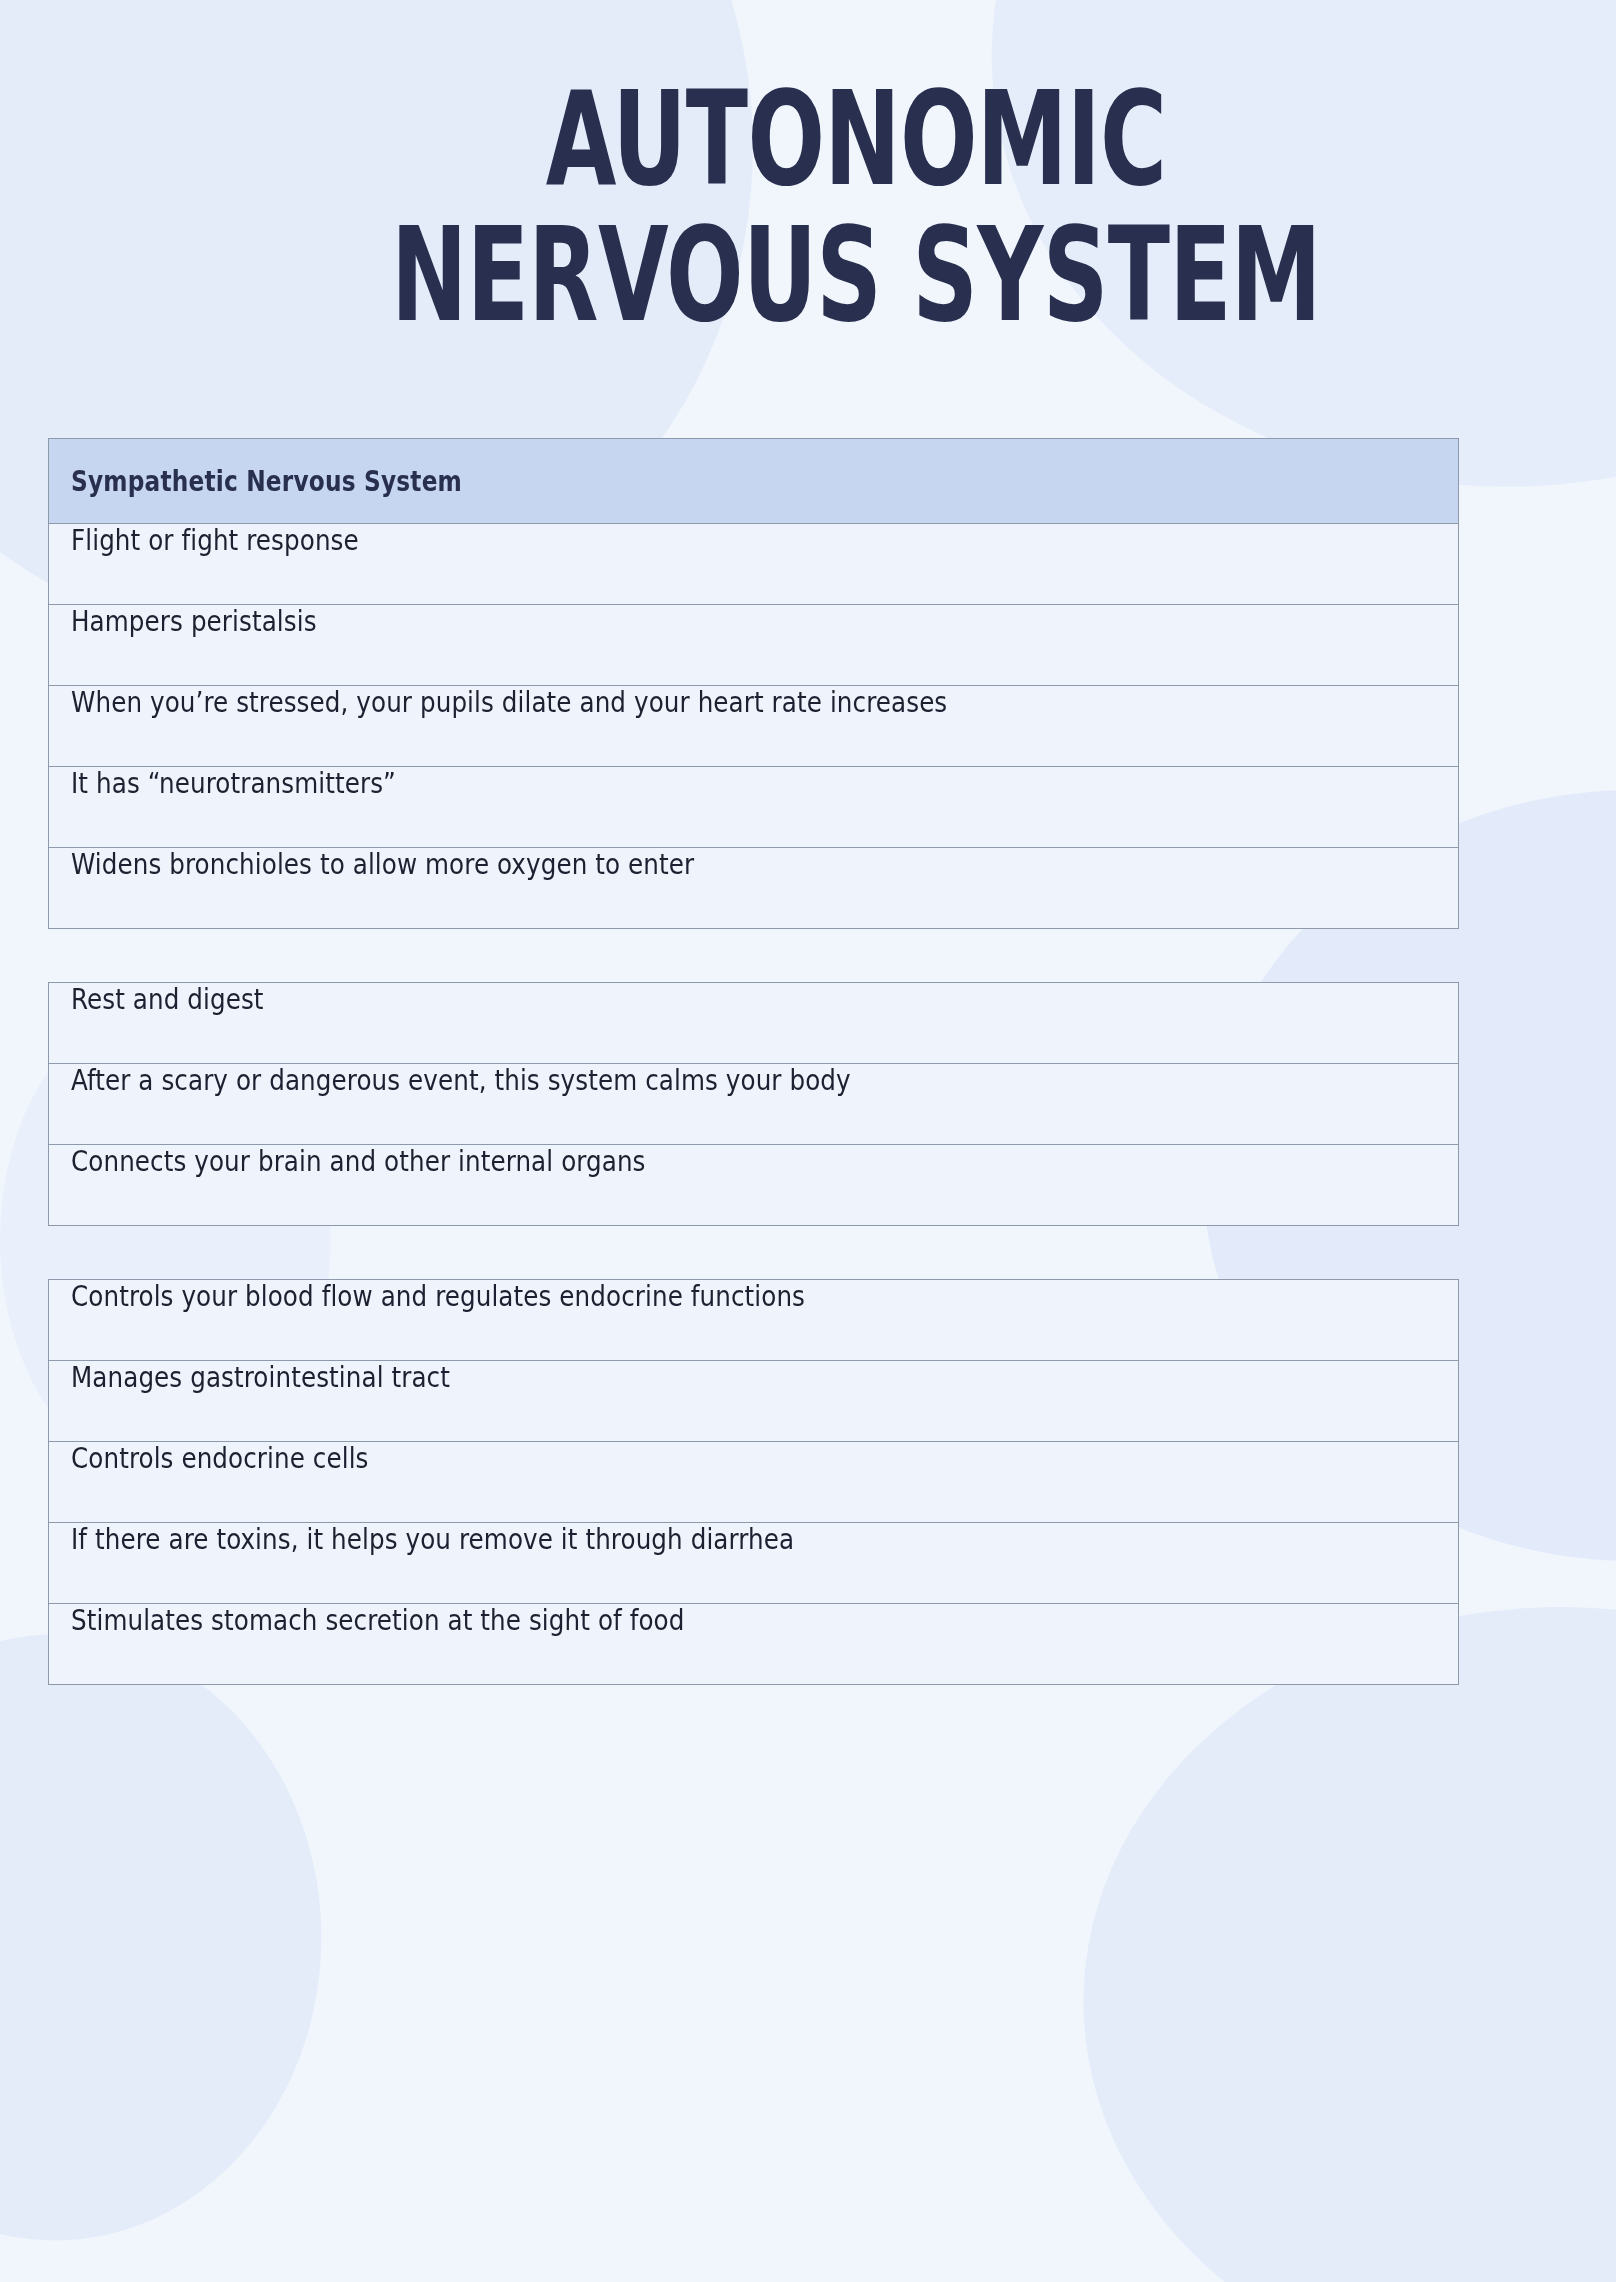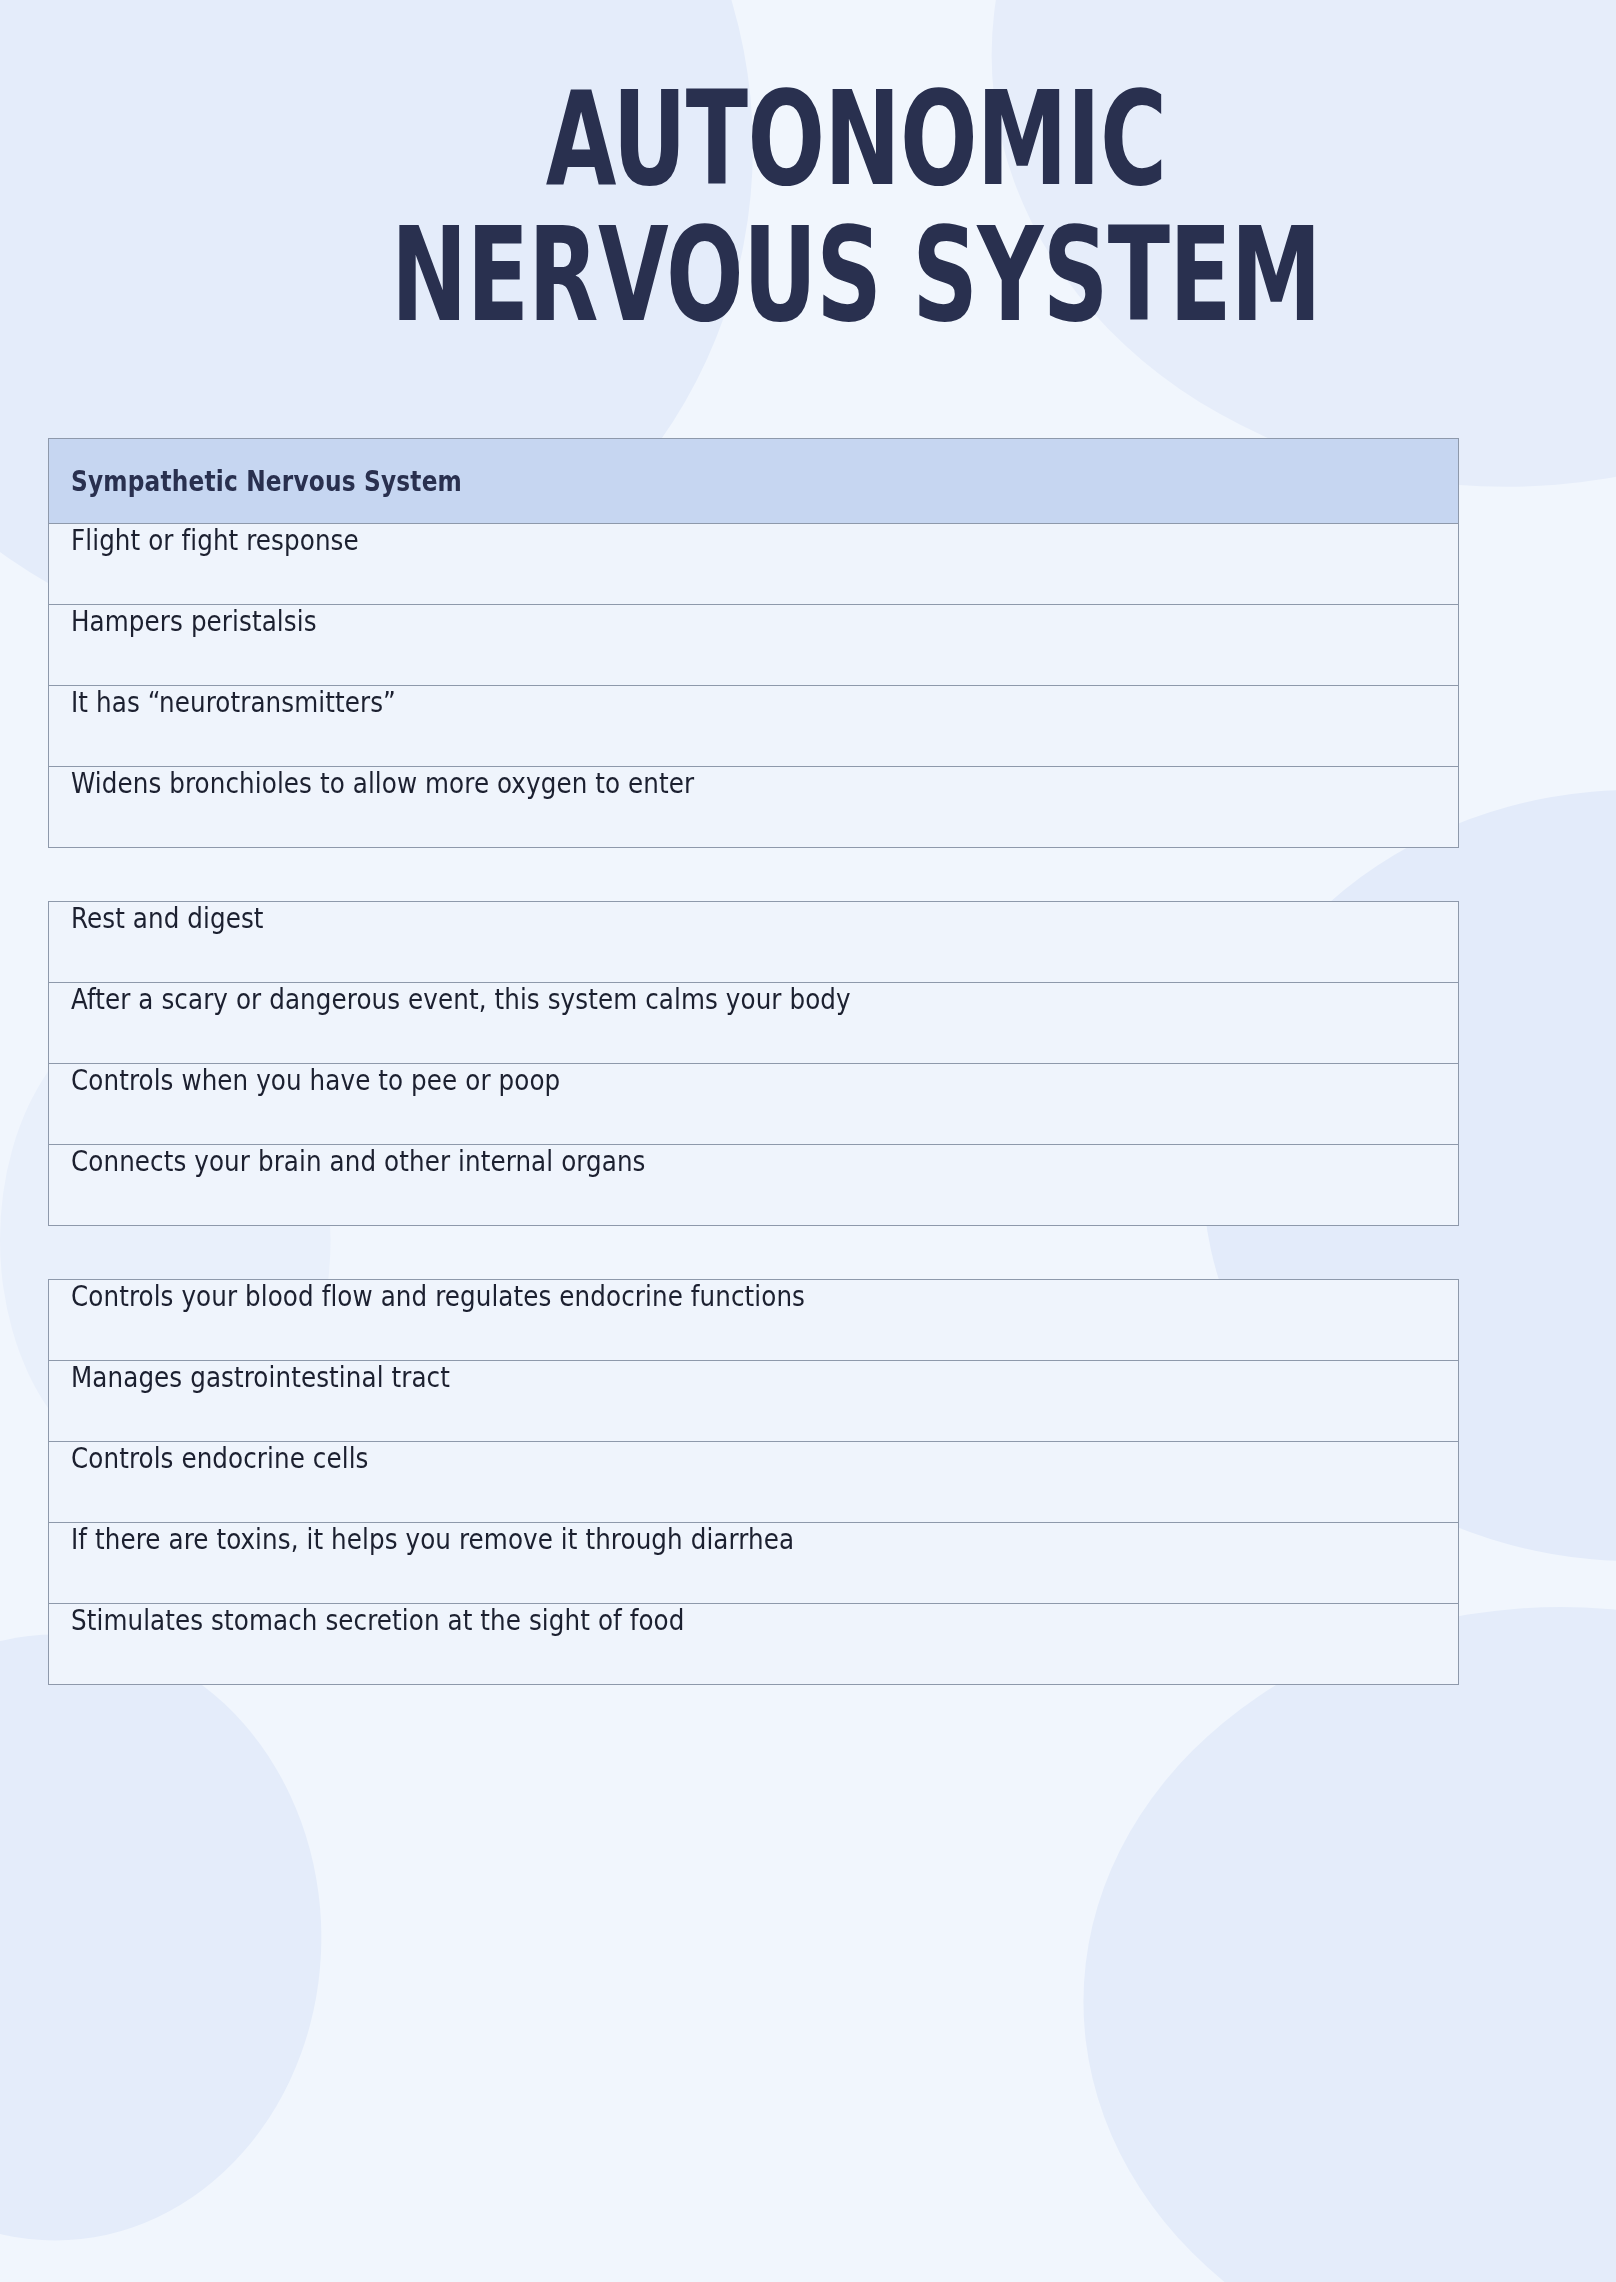--- a/index.html
+++ b/index.html
@@ -131,36 +131,36 @@
       <div class="section-header">
         <span class="section-header-label">Sympathetic Nervous System</span>
       </div>
       <div class="row">
           <span class="row-label">Flight or fight response</span>
         </div>
       <div class="row">
           <span class="row-label">Hampers peristalsis</span>
         </div>
       <div class="row">
+          <span class="row-label">When you’re stressed, your pupils dilate and your heart rate increases</span>
+        </div>
+      <div class="row">
           <span class="row-label">It has “neurotransmitters”</span>
         </div>
       <div class="row">
           <span class="row-label">Widens bronchioles to allow more oxygen to enter</span>
         </div>
     </div>
 
     <div class="section">
       <div class="row">
           <span class="row-label">Rest and digest</span>
         </div>
       <div class="row">
           <span class="row-label">After a scary or dangerous event, this system calms your body</span>
-        </div>
-      <div class="row">
-          <span class="row-label">Controls when you have to pee or poop</span>
         </div>
       <div class="row">
           <span class="row-label">Connects your brain and other internal organs</span>
         </div>
     </div>
 
     <div class="section">
       <div class="row">
           <span class="row-label">Controls your blood flow and regulates endocrine functions</span>
         </div>

